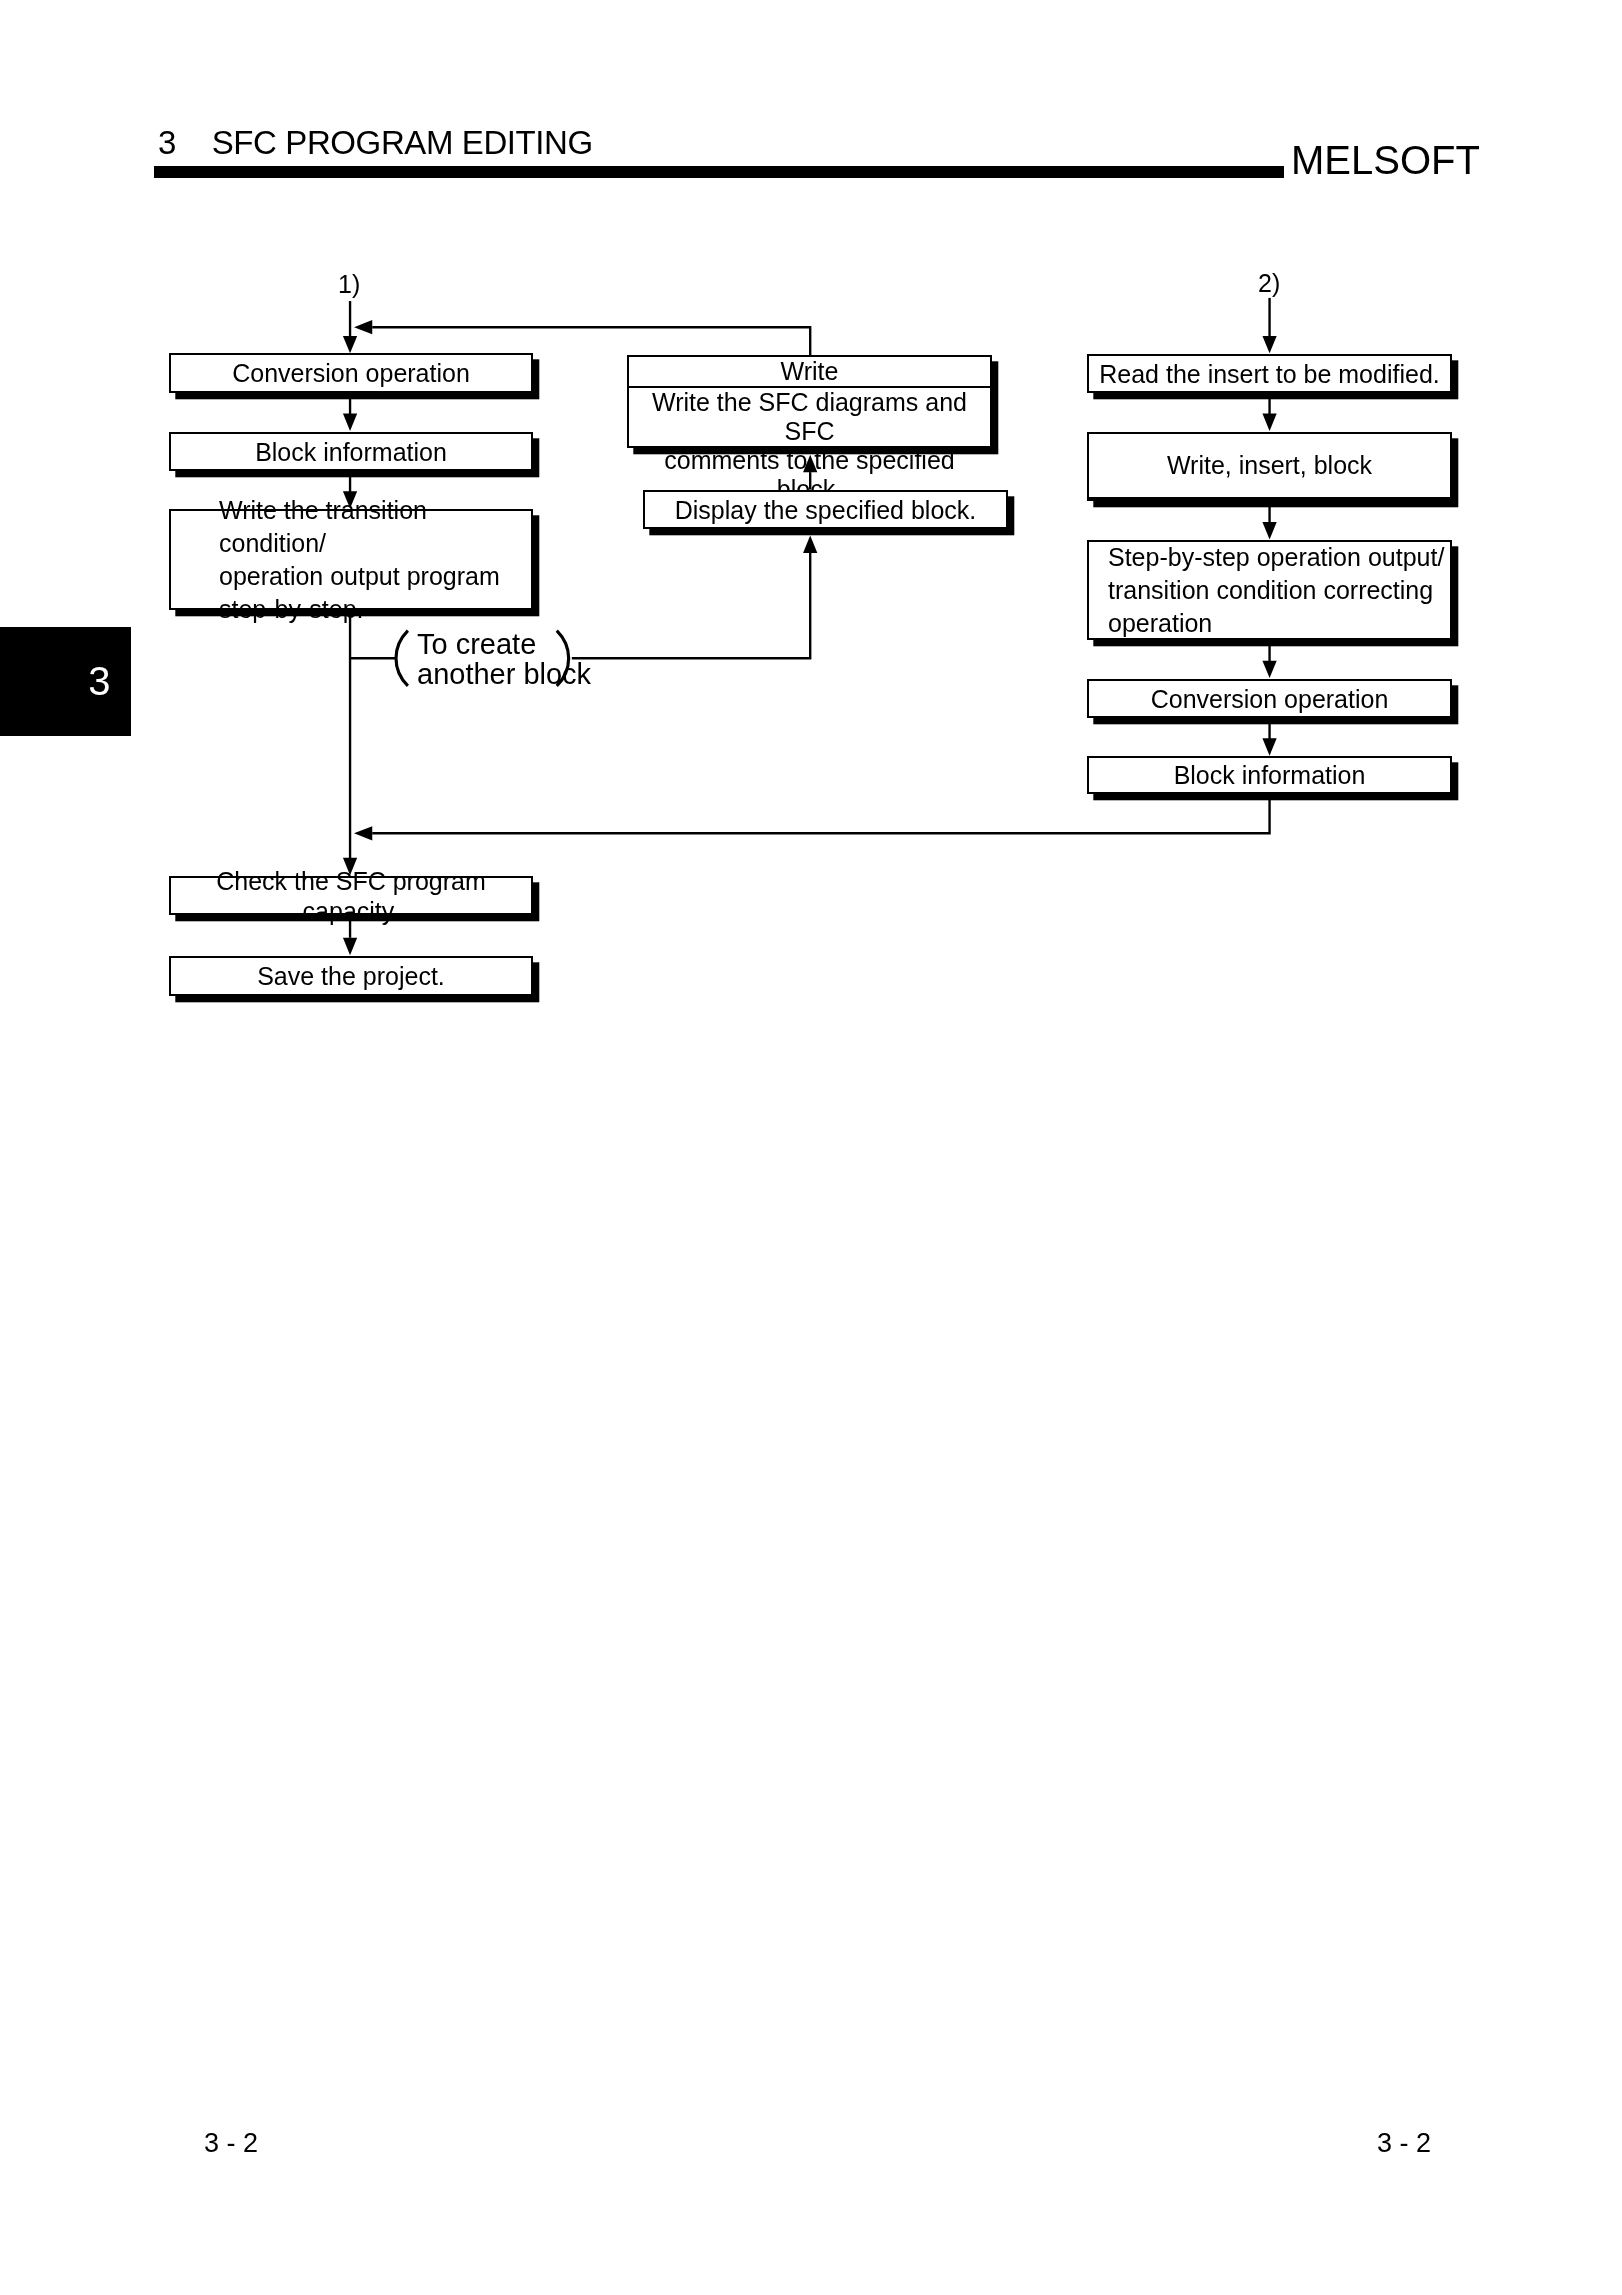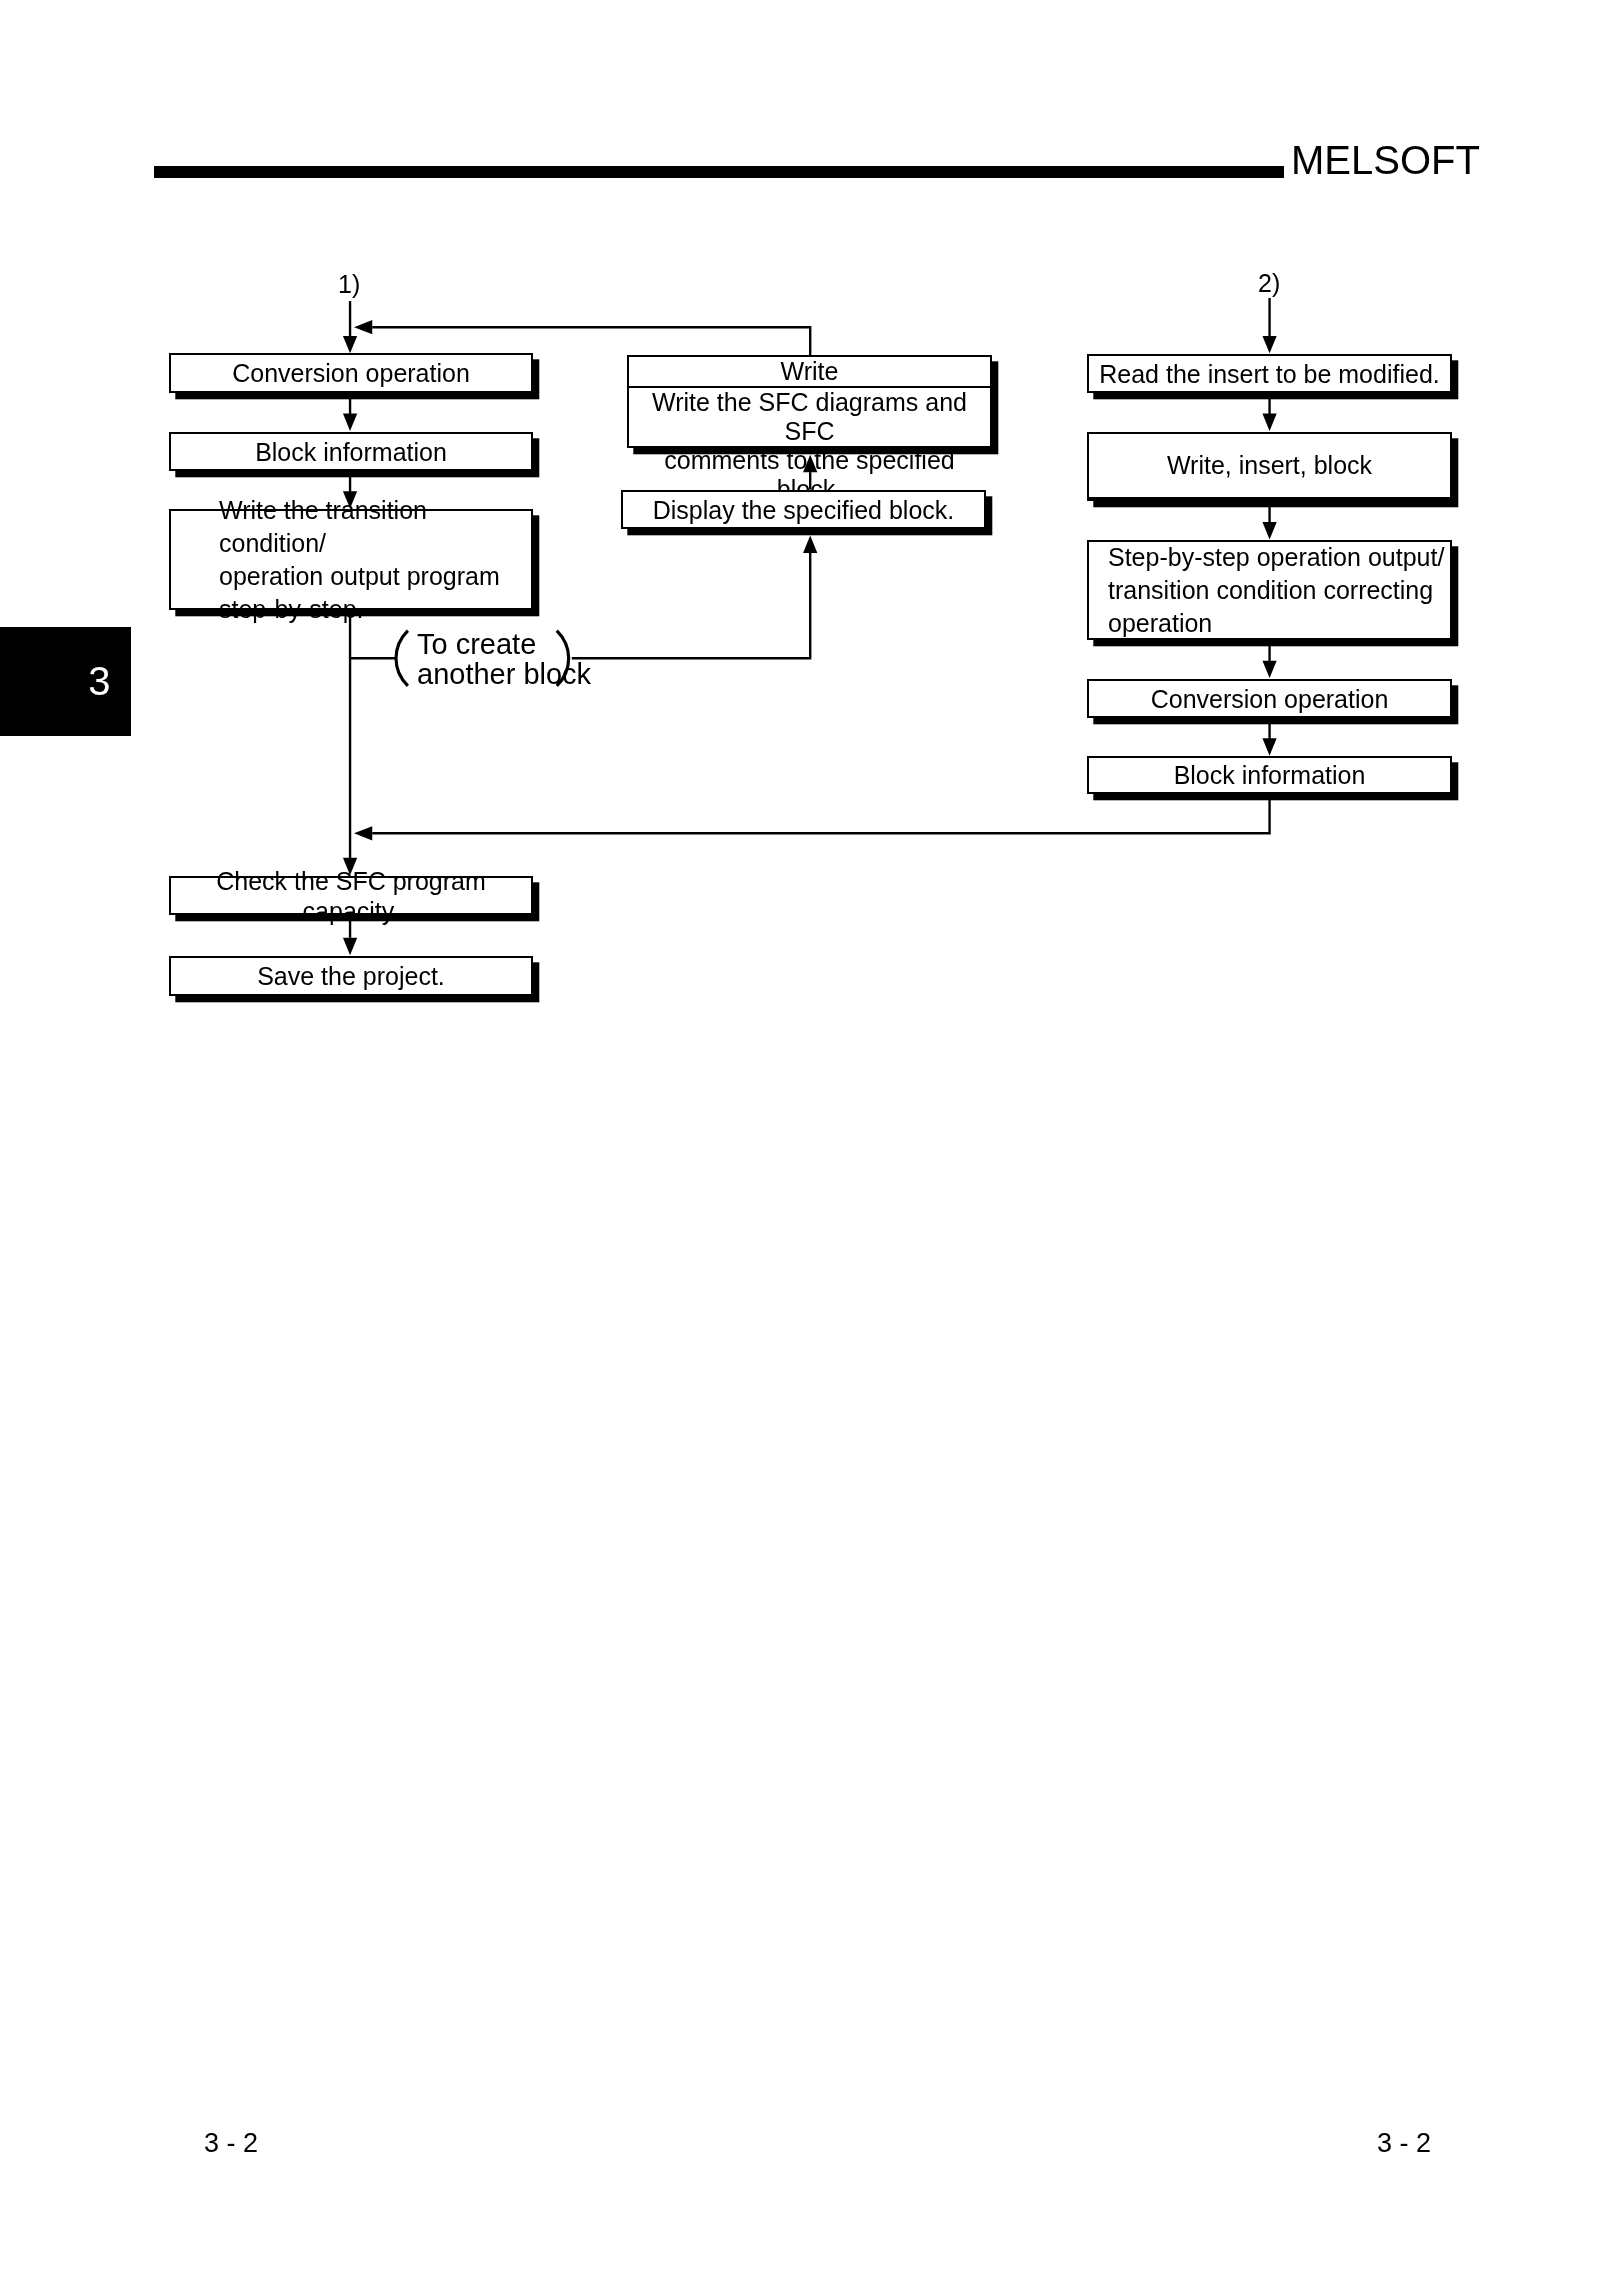--- a/index.html
+++ b/index.html
@@ -44,20 +44,24 @@
   .flabel{position:absolute;font-size:25px;}
   .note-label{position:absolute;font-size:29px;line-height:30px;white-space:pre-line;}
   
   .foot{position:absolute;top:2128px;font-size:27px;}
 </style>
 </head>
 <body>
 
 <div class="page">
 
+  <div class="hdr-row">
+    <span class="hdr-num">3</span>
+    <span class="hdr-title">SFC PROGRAM EDITING</span>
+  </div>
   <div class="hdr-rule"></div>
   <div class="brand">MELSOFT</div>
 
   <div class="side-tab">
     <span>3</span>
   </div>
 
   <div class="flow">
 
     <svg width="1622" height="1109" viewBox="0 0 2048 1400" fill="none">
@@ -121,21 +125,21 @@
 operation output program
 step-by-step.</div>
     <div class="fbox" style="left:169px;top:876px;width:364px;height:39px;">Check the SFC program capacity.</div>
     <div class="fbox" style="left:169px;top:956px;width:364px;height:40px;">Save the project.</div>
 
     <div class="combo" style="left:627px;top:355px;width:365px;height:93px;">
       <div class="sec divided" style="flex:0 0 28.5px;">Write</div>
       <div class="sec multiline" style="line-height:29px;">Write the SFC diagrams and SFC
 comments to the specified block.</div>
     </div>
-    <div class="fbox" style="left:621px;top:490px;width:365px;height:39px;">Display the specified block.</div>
+    <div class="fbox" style="left:643px;top:490px;width:365px;height:39px;">Display the specified block.</div>
 
     <div class="fbox" style="left:1087px;top:354px;width:365px;height:39px;">Read the insert to be modified.</div>
     <div class="combo" style="left:1087px;top:432px;width:365px;height:69px;">
       <div class="sec divided">Write, insert, block</div>
     </div>
     <div class="fbox left-align multiline" style="left:1087px;top:540px;width:365px;height:100px;padding-left:19px;line-height:33px;">Step-by-step operation output/
 transition condition correcting
 operation</div>
     <div class="fbox" style="left:1087px;top:679px;width:365px;height:39px;">Conversion operation</div>
     <div class="fbox" style="left:1087px;top:756px;width:365px;height:38px;">Block information</div>

